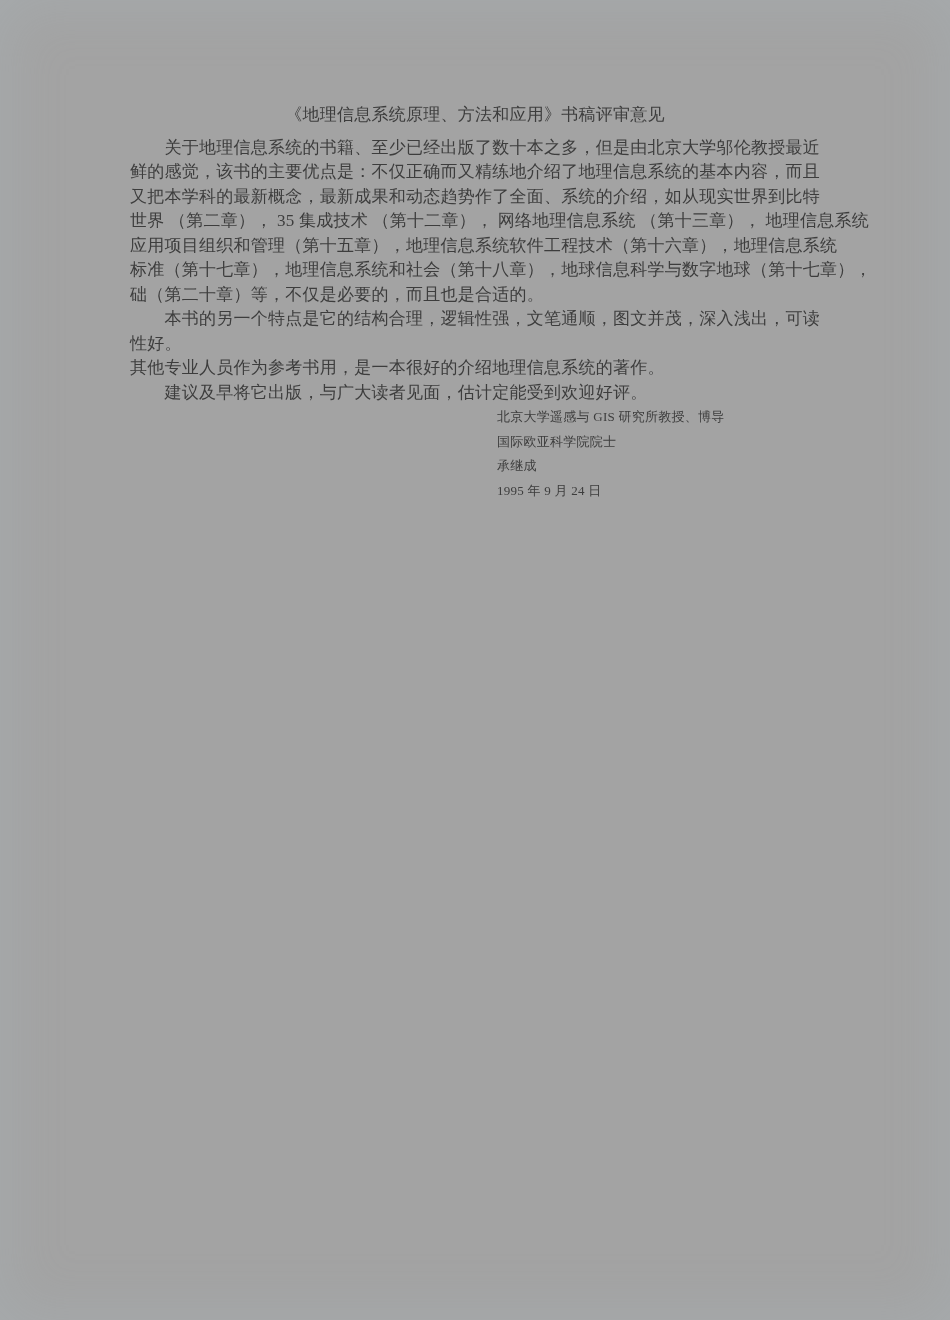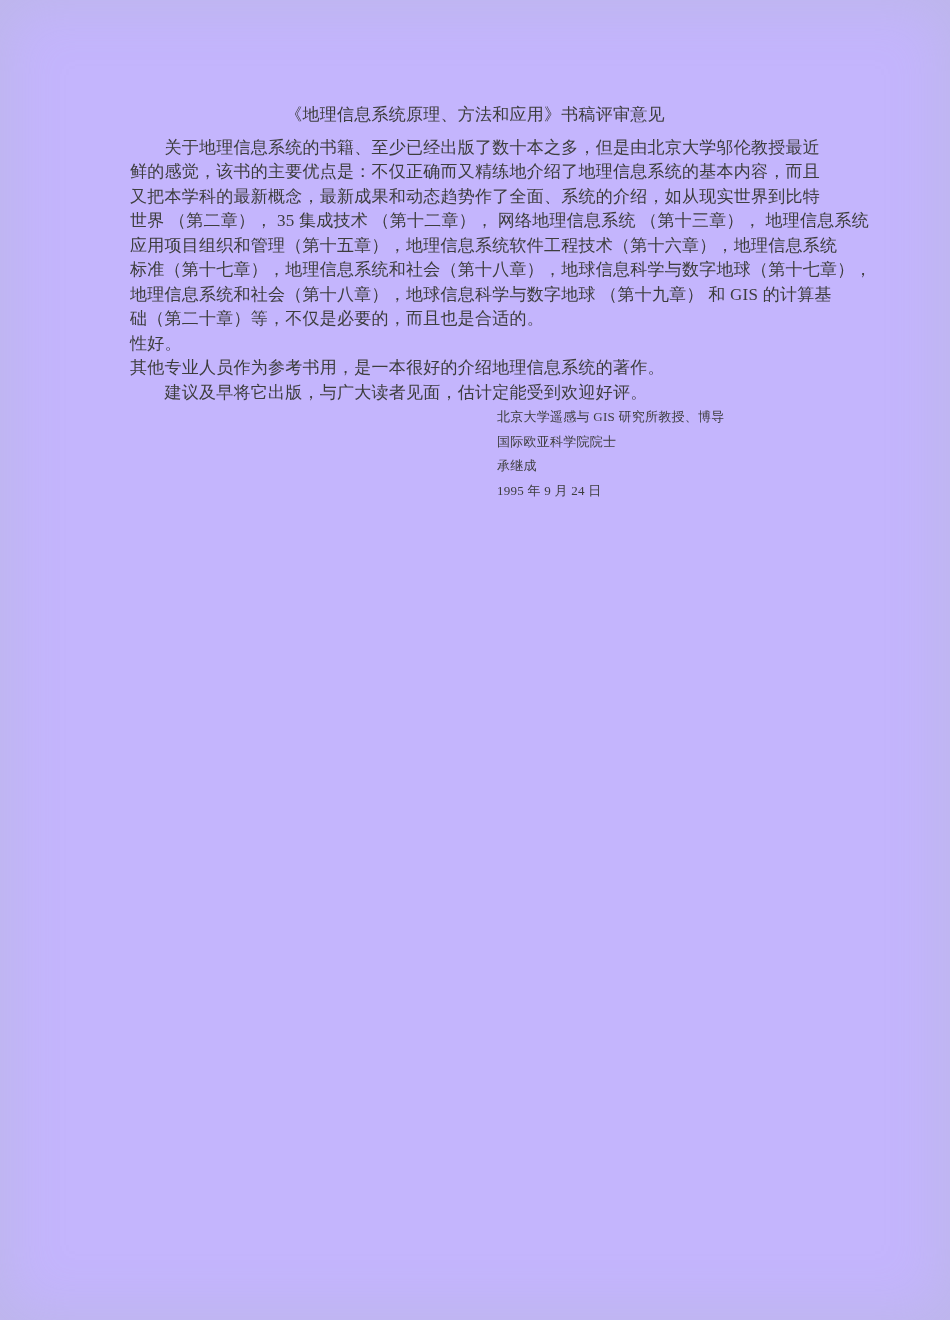--- a/index.html
+++ b/index.html
@@ -7,21 +7,21 @@
     padding: 0;
     width: 950px;
     height: 1320px;
     background: #ffffff;
     overflow: hidden;
   }
   .page {
     position: relative;
     width: 950px;
     height: 1320px;
-    background: #c4b5fd;
+    background: #a3a3a3;
     font-family: "Liberation Serif", "DejaVu Serif", serif;
     color: #3d3d3d;
   }
   
   .vignette {
     position: absolute;
     inset: 0;
     pointer-events: none;
     box-shadow: inset 0 0 55px 8px rgba(173, 184, 191, 0.30);
     z-index: 2;
@@ -70,22 +70,22 @@
   <div class="vignette"></div>
   <div class="content">
     <h1 class="title">《地理信息系统原理、方法和应用》书稿评审意见</h1>
     <div class="body-lines">
         <div class="line">　　关于地理信息系统的书籍、至少已经出版了数十本之多，但是由北京大学邬伦教授最近</div>
         <div class="line">鲜的感觉，该书的主要优点是：不仅正确而又精练地介绍了地理信息系统的基本内容，而且</div>
         <div class="line">又把本学科的最新概念，最新成果和动态趋势作了全面、系统的介绍，如从现实世界到比特</div>
         <div class="line">世界 （第二章）， 35 集成技术 （第十二章）， 网络地理信息系统 （第十三章）， 地理信息系统</div>
         <div class="line">应用项目组织和管理（第十五章），地理信息系统软件工程技术（第十六章），地理信息系统</div>
         <div class="line">标准（第十七章），地理信息系统和社会（第十八章），地球信息科学与数字地球（第十七章），</div>
-        <div class="line">地理信息系统和社会（第十八章），地球信息科学与数字地球 （第十九章） 和 GIS 的计算基</div>
         <div class="line">础（第二十章）等，不仅是必要的，而且也是合适的。</div>
+        <div class="line">　　本书的另一个特点是它的结构合理，逻辑性强，文笔通顺，图文并茂，深入浅出，可读</div>
         <div class="line">性好。</div>
         <div class="line">其他专业人员作为参考书用，是一本很好的介绍地理信息系统的著作。</div>
         <div class="line">　　建议及早将它出版，与广大读者见面，估计定能受到欢迎好评。</div>
       </div>
     <div class="signature">
       <div class="sig-line">北京大学遥感与 GIS 研究所教授、博导</div>
       <div class="sig-line">国际欧亚科学院院士</div>
       <div class="sig-line">承继成</div>
       <div class="sig-line">1995 年 9 月 24 日</div>
     </div>

